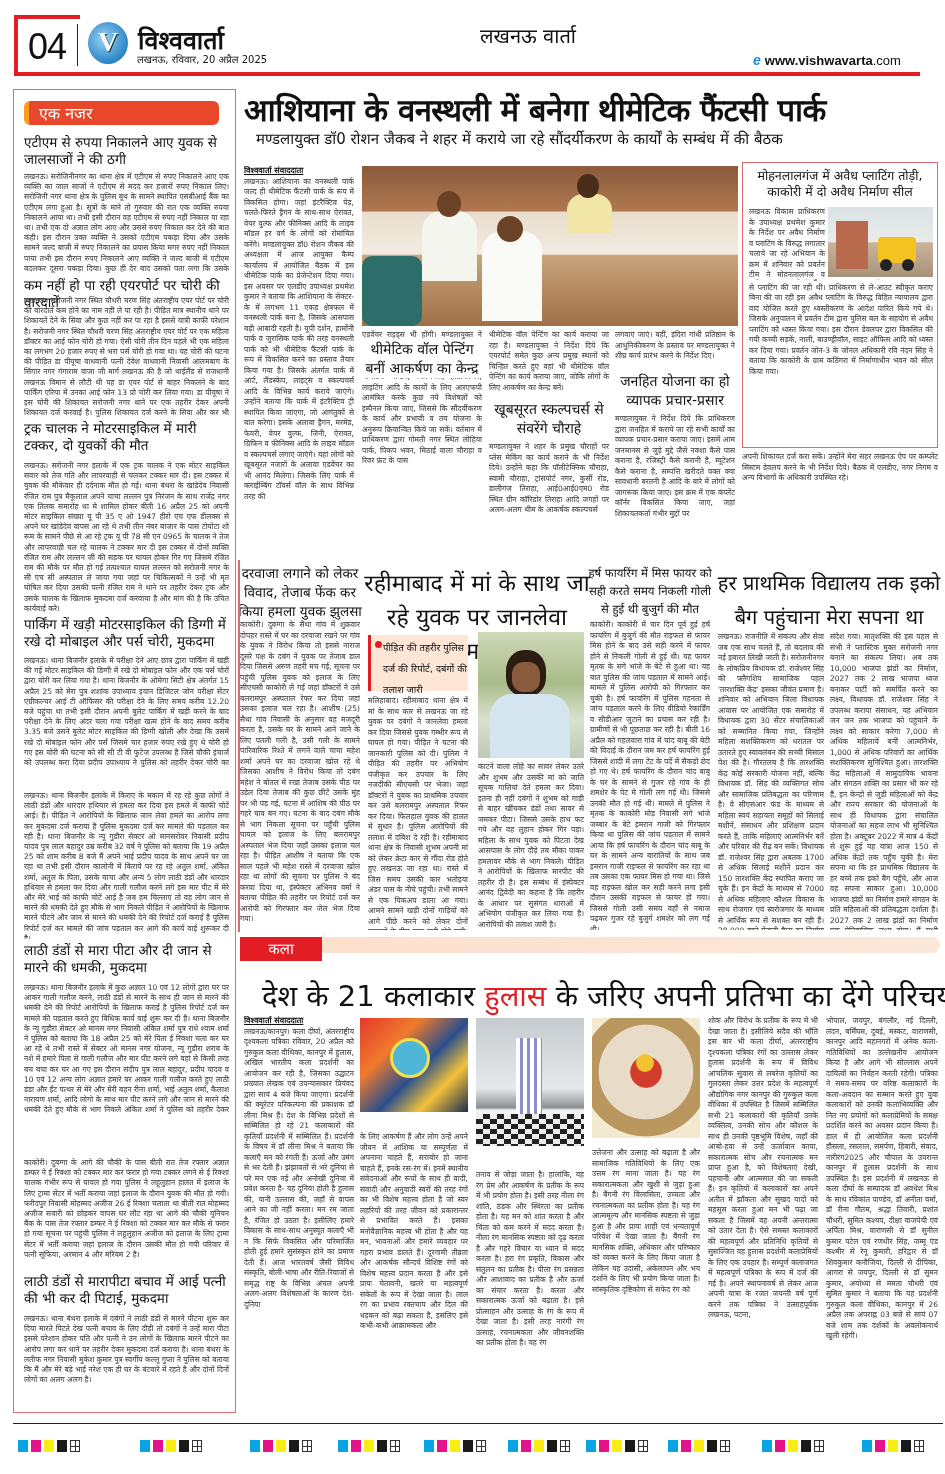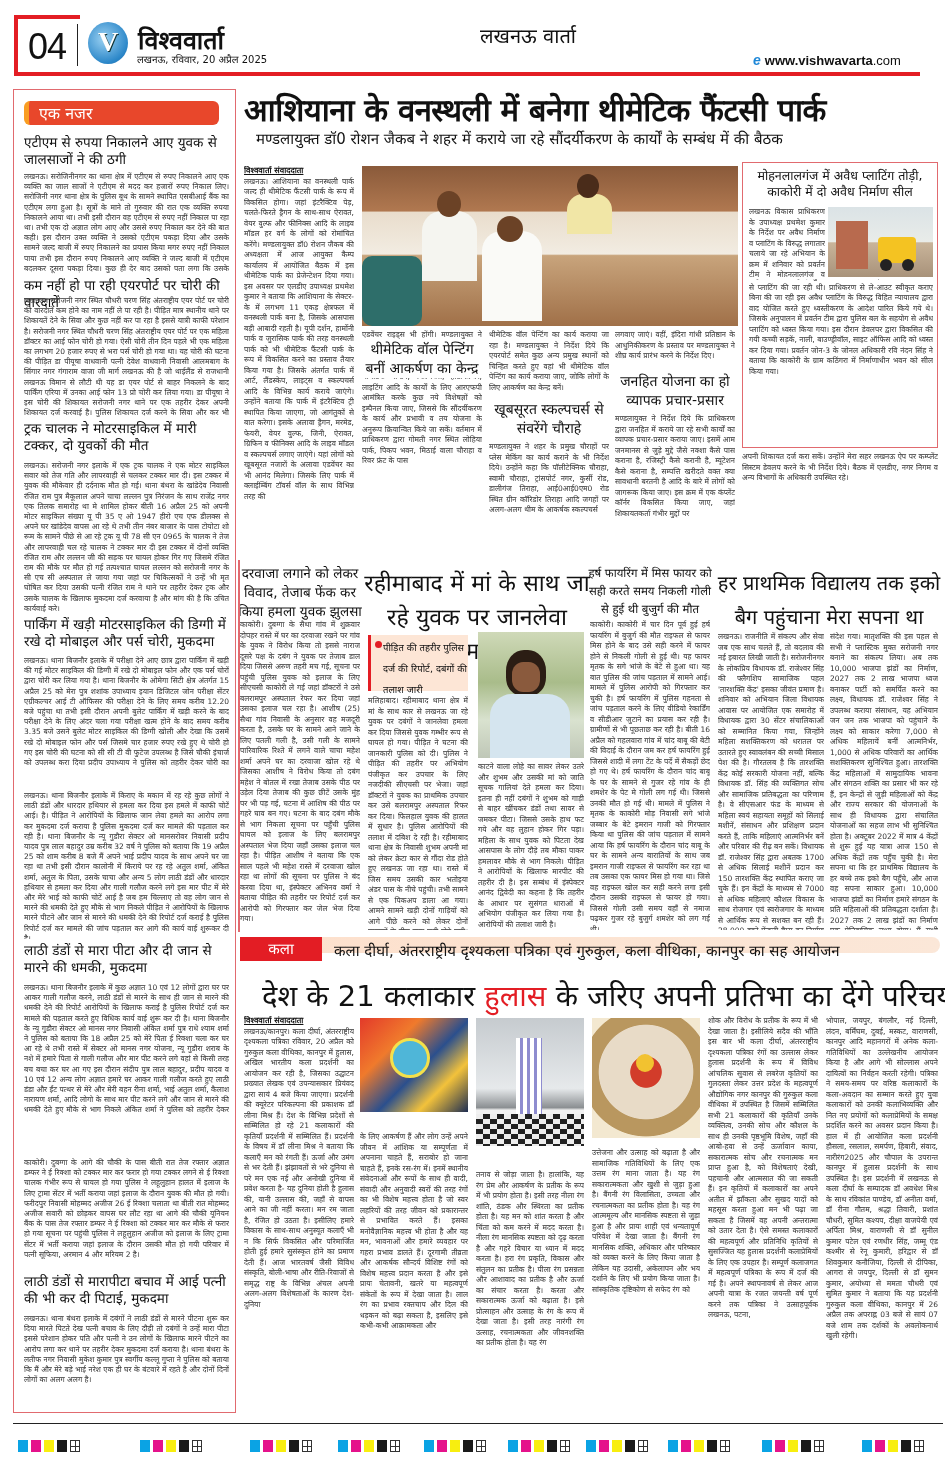--- a/index.html
+++ b/index.html
@@ -166,21 +166,20 @@
 <div class="col" style="left:590px;top:620px;width:120px;height:310px">काकोरी। काकोरी में चार दिन पूर्व हुई हर्ष फायरिंग में बुजुर्ग की मौत राइफल से फायर मिस होने के बाद उसे सही करने में फायर होने से निकली गोली से हुई थी। यह फायर मृतक के सगे भांजे के बेटे से हुआ था। यह बात पुलिस की जांच पड़ताल में सामने आई। मामले में पुलिस आरोपी को गिरफ्तार कर चुकी है। हर्ष फायरिंग में पुलिस गहनता से जांच पड़ताल करने के लिए वीडियो रेकार्डिंग व सीडीआर जुटाने का प्रयास कर रही है। ग्रामीणों से भी पूछताछ कर रही है। बीती 16 अप्रैल को गहलवारा गांव में चांद बाबू की बेटी की विदाई के दौरान जम कर हर्ष फायरिंग हुई जिससे शादी में लगा टेंट के पर्दे में सैकड़ों छेद हो गए थे। हर्ष फायरिंग के दौरान चांद बाबू के घर के सामने से गुजर रहे गांव के ही शमशेर के पेट मे गोली लग गई थी। जिससे उनकी मौत हो गई थी। मामले में पुलिस ने मृतक के काकोरी मोड़ निवासी सगे भांजे जब्बार के बेटे इमरान गाजी को गिरफ्तार किया था पुलिस की जांच पड़ताल में सामने आया कि हर्ष फायरिंग के दौरान चांद बाबू के घर के सामने अन्य बारातियों के साथ जब इमरान गाजी राइफल से फायरिंग कर रहा था तब उसका एक फायर मिस हो गया था। जिसे वह राइफल खोल कर सही करने लगा इसी दौरान उसकी राइफल से फायर हो गया। जिससे गोली उसी समय वहाँ से नमाज पढ़कर गुजर रहे बुजुर्ग शमशेर को लग गई थी।</div>
 
 <div class="ch" style="left:716px;top:566px;width:226px;font-size:20px;line-height:34px">हर प्राथमिक विद्यालय तक इको बैग पहुंचाना मेरा सपना था</div>
 <div class="col" style="left:718px;top:632px;width:106px;height:298px">लखनऊ। राजनीति में संकल्प और सेवा जब एक साथ चलते हैं, तो बदलाव की नई इबारत लिखी जाती है। सरोजनीनगर के लोकप्रिय विधायक डॉ. राजेश्वर सिंह की फ्लैगशिप सामाजिक पहल 'तारशक्ति केंद्र' इसका जीवंत प्रमाण है। शनिवार को अभियान जिला विधायक आवास पर आयोजित एक समारोह में विधायक द्वारा 30 सेंटर संचालिकाओं को सम्मानित किया गया, जिन्होंने महिला सशक्तिकरण को धरातल पर उतारते हुए स्वावलंबन की सच्ची मिसाल पेश की है। गौरतलब है कि तारशक्ति केंद्र कोई सरकारी योजना नहीं, बल्कि विधायक डॉ. सिंह की व्यक्तिगत सोच और सामाजिक प्रतिबद्धता का परिणाम है। वे सीएसआर फंड के माध्यम से महिला स्वयं सहायता समूहों को सिलाई मशीनें, संसाधन और प्रशिक्षण प्रदान करते हैं, ताकि महिलाएं आत्मनिर्भर बनें और परिवार की रीढ़ बन सकें। विधायक डॉ. राजेश्वर सिंह द्वारा अबतक 1700 से अधिक सिलाई मशीनें प्रदान कर 150 तारशक्ति केंद्र स्थापित कराए जा चुके हैं। इन केंद्रों के माध्यम से 7000 से अधिक महिलाएं कौशल विकास के साथ रोजगार एवं स्वरोजगार के माध्यम से आर्थिक रूप से सशक्त बन रही हैं। 28,000 इको-फ्रेंडली बैग्स का निर्माण और सरोजनीनगर के सभी 193 प्राथमिक विद्यालयों में स्टेशनरी के साथ वितरण कर बच्चों को पर्यावरण सुरक्षा का व्यावहारिक</div>
 <div class="col" style="left:830px;top:632px;width:108px;height:298px">संदेश गया। मातृशक्ति की इस पहल से सभी ने प्लास्टिक मुक्त सरोजनी नगर बनाने का संकल्प लिया। अब तक 10,000 भाजपा झंडों का निर्माण, 2027 तक 2 लाख भाजपा ध्वज बनाकर पार्टी को समर्पित करने का लक्ष्य, विधायक डॉ. राजेश्वर सिंह ने उपलब्ध कराया संसाधन, यह अभियान जन जन तक भाजपा को पहुंचाने के लक्ष्य को साकार करेगा 7,000 से अधिक महिलायें बनीं आत्मनिर्भर, 1,000 से अधिक परिवारों का आर्थिक सशक्तिकरण सुनिश्चित हुआ। तारशक्ति केंद्र महिलाओं में सामुदायिक भावना और संगठन शक्ति का प्रसार भी कर रहे हैं, इन केन्द्रों से जुड़ी महिलाओं को केंद्र और राज्य सरकार की योजनाओं के साथ ही विधायक द्वारा संचालित योजनाओं का सहज लाभ भी सुनिश्चित होता है। अक्टूबर 2022 में मात्र 4 केंद्रों से शुरू हुई यह यात्रा आज 150 से अधिक केंद्रों तक पहुँच चुकी है। मेरा सपना था कि हर प्राथमिक विद्यालय के हर बच्चे तक इको बैग पहुँचे, और आज वह सपना साकार हुआ। 10,000 भाजपा झंडों का निर्माण हमारे संगठन के प्रति महिलाओं की प्रतिबद्धता दर्शाता है। 2027 तक 2 लाख झंडों का निर्माण एक ऐतिहासिक लक्ष्य होगा। मैं सभी मातृशक्ति का आभार प्रकट करता हूँ, जिन्होंने इस पहल को जन आंदोलन बना दिया। विधायक ने बताया आगले महीने में 5 नए तारशक्ति केंद्रों की स्थापना की योजना है।</div>
 
 <div class="abs" style="left:238px;top:560px;width:1.5px;height:372px;background:#e16a6f"></div>
 
 <div class="abs kala">
   <div class="tag">कला</div>
-  <div class="txt">कला दीर्घा, अंतरराष्ट्रीय दृश्यकला पत्रिका एवं गुरुकुल, कला वीथिका, कानपुर का सह आयोजन</div>
 </div>
 <div class="abs head2"><span>देश के 21 कलाकार </span><span class="hl">हुलास</span><span> के जरिए अपनी प्रतिभा का देंगे परिचय</span></div>
 
 <div class="col" style="left:244px;top:1016px;width:110px;height:400px">
   <div class="byline">विश्ववार्ता संवाददाता</div>
   <div>लखनऊ/कानपुर। कला दीर्घा, अंतरराष्ट्रीय दृश्यकला पत्रिका रविवार, 20 अप्रैल को गुरुकुल कला वीथिका, कानपुर में हुलास, अखिल भारतीय कला प्रदर्शनी का आयोजन कर रही है, जिसका उद्घाटन प्रख्यात लेखक एवं उपन्यासकार प्रियंवद द्वारा सायं 4 बजे किया जाएगा। प्रदर्शनी की क्यूरेटर परिकल्पना की प्रकाशक डॉ लीना मिश्र हैं। देश के विभिन्न प्रदेशों से सम्मिलित हो रहे 21 कलाकारों की कृतियाँ प्रदर्शनी में सम्मिलित हैं। प्रदर्शनी के विषय में डॉ लीना मिश्र ने बताया कि कलाएँ मन को रंगती हैं। ऊर्जा और उमंग से भर देती हैं। झंझावतों से भरे दुनिया से परे मन एक नई और अनोखी दुनिया में प्रवेश करता है- यह दुनिया होती है हुलास की, यानी उल्लास की, जहाँ से वापस आने का जी नहीं करता। मन रम जाता है, रंजित हो उठता है। इसीलिए हमारे विकास के साथ-साथ अनुस्यूत कलाएँ भी न कि सिर्फ विकसित और परिमार्जित होती हुई हमारे सुसंस्कृत होने का प्रमाण देती हैं। आज भारतवर्ष जैसी विविध संस्कृति, बोली-भाषा और रीति-रिवाजों से समृद्ध राष्ट्र के विभिन्न अंचल अपनी अलग-अलग विशेषताओं के कारण देश-दुनिया</div>
 </div>
 <div class="photo" style="left:360px;top:1018px;width:108px;height:94px;background:linear-gradient(135deg,#e33a2a 0%,#f07a2c 30%,#2b4f8d 55%,#f3c23b 75%,#1e2e52 100%)">
   <div style="position:absolute;left:30px;top:20px;width:40px;height:40px;border-radius:50%;background:#4fb6d8;border:3px solid #f4e04a"></div>
 </div>

